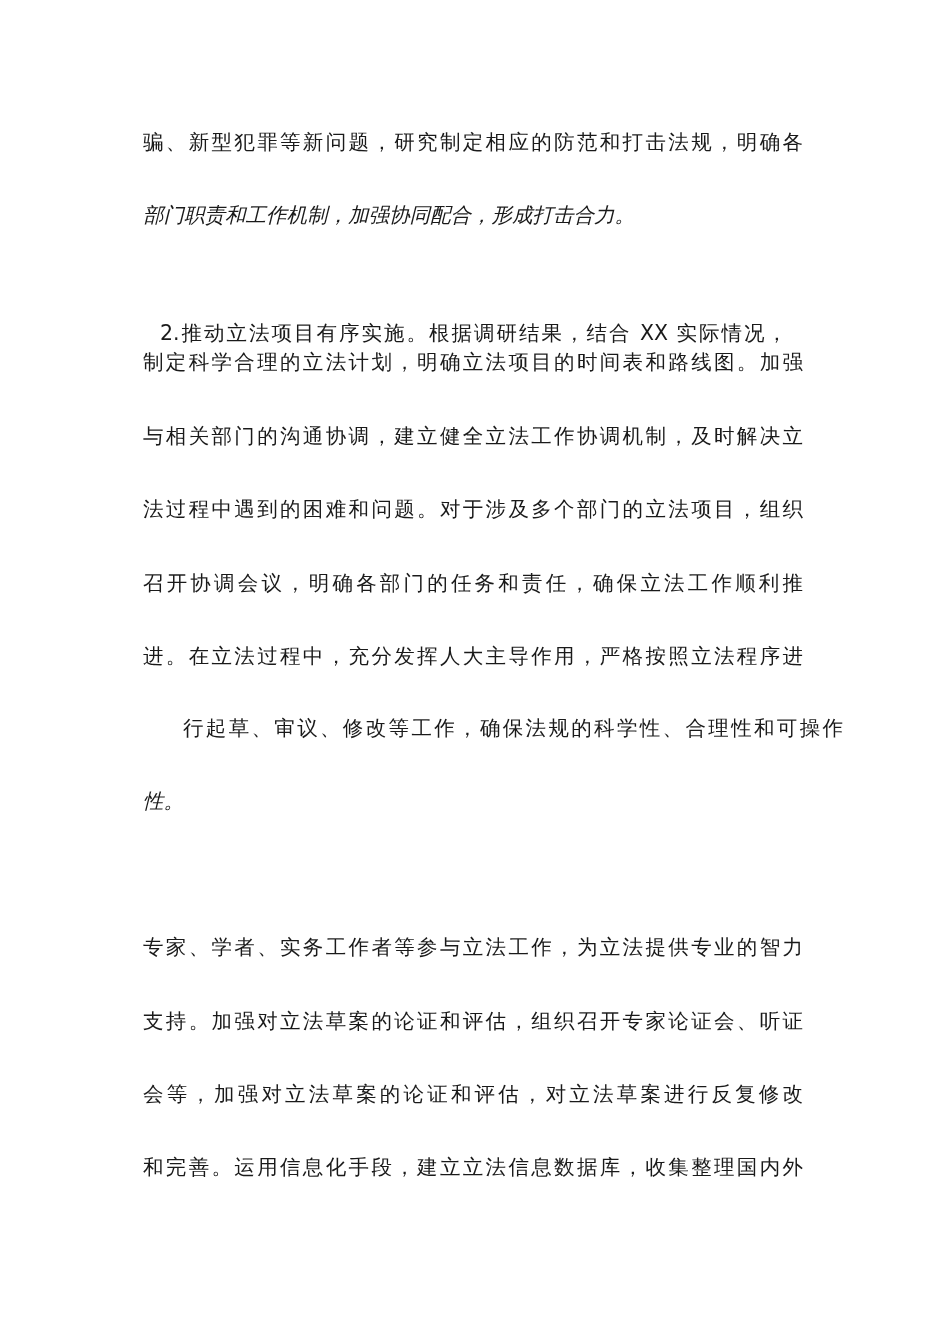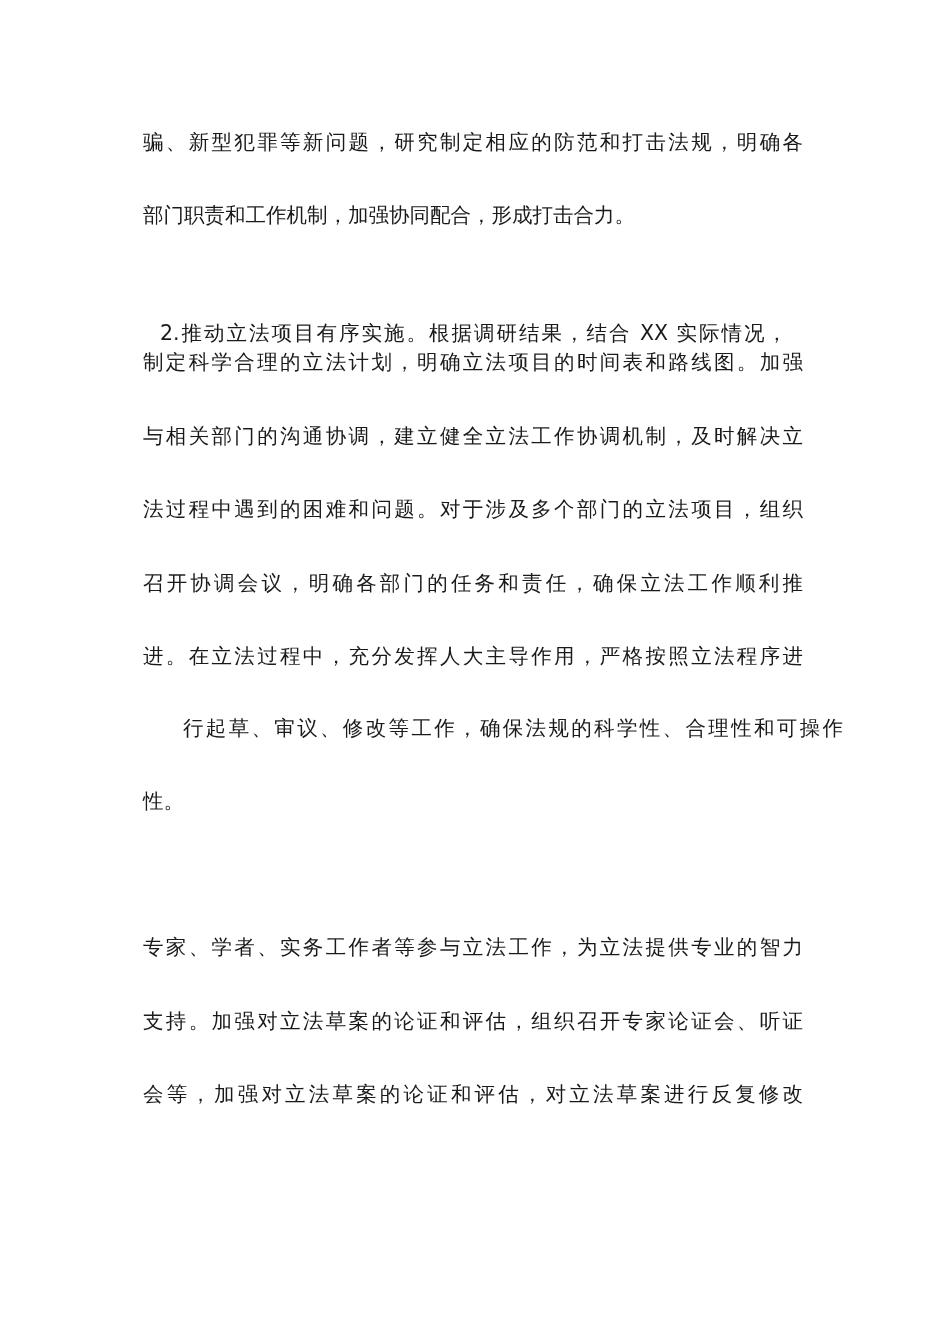--- a/index.html
+++ b/index.html
@@ -30,20 +30,21 @@
       height: 30px;
       font-size: 20.5px;
       line-height: 30px;
       white-space: nowrap;
       text-align: justify;
       text-align-last: justify;
       letter-spacing: 0px;
     }
     .line.last {
       text-align-last: left;
+      font-style: italic;
     }
     .line.indent {
       left: 160px;
       width: 627px;
       margin-top: 44px;
     }
   </style>
 </head>
 <body>
 
@@ -57,14 +58,15 @@
   <div class="line" style="top:421px;">与相关部门的沟通协调，建立健全立法工作协调机制，及时解决立</div>
   <div class="line" style="top:494px;">法过程中遇到的困难和问题。对于涉及多个部门的立法项目，组织</div>
   <div class="line" style="top:568px;">召开协调会议，明确各部门的任务和责任，确保立法工作顺利推</div>
   <div class="line" style="top:641px;">进。在立法过程中，充分发挥人大主导作用，严格按照立法程序进</div>
   <div class="line" style="top:713px;margin-left:40px;">行起草、审议、修改等工作，确保法规的科学性、合理性和可操作</div>
   <div class="line last" style="top:786px;">性。</div>
 
   <div class="line" style="top:932px;">专家、学者、实务工作者等参与立法工作，为立法提供专业的智力</div>
   <div class="line" style="top:1006px;">支持。加强对立法草案的论证和评估，组织召开专家论证会、听证</div>
   <div class="line" style="top:1079px;">会等，加强对立法草案的论证和评估，对立法草案进行反复修改</div>
+  <div class="line" style="top:1152px;">和完善。运用信息化手段，建立立法信息数据库，收集整理国内外</div>
 
 </div>
 
 </body></html>

